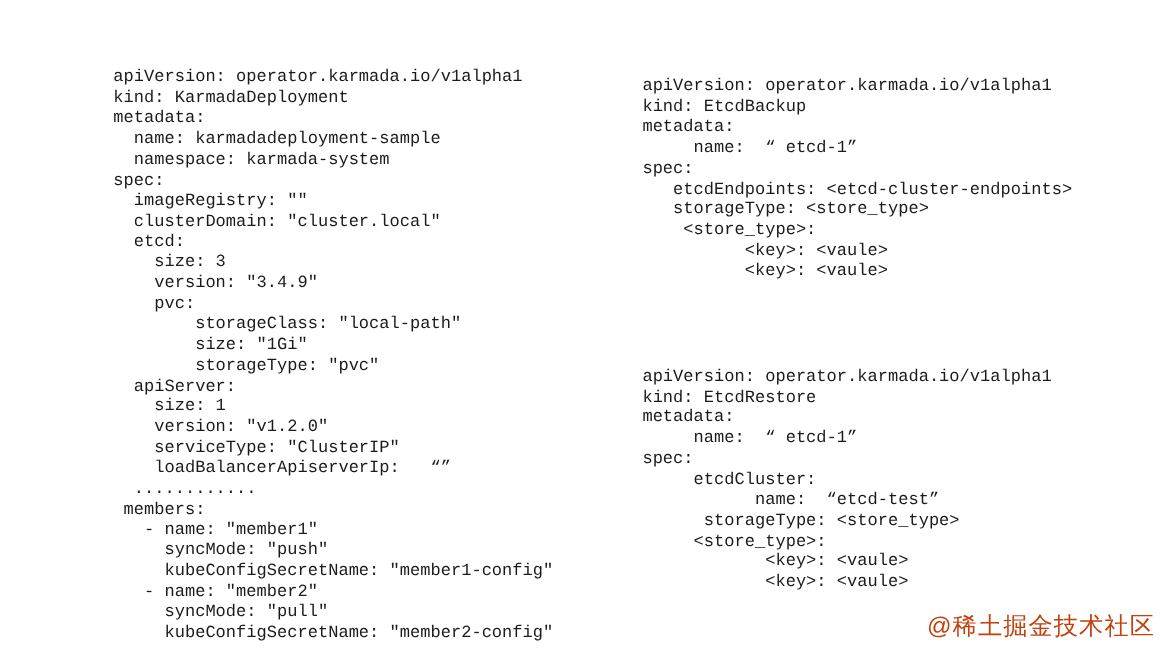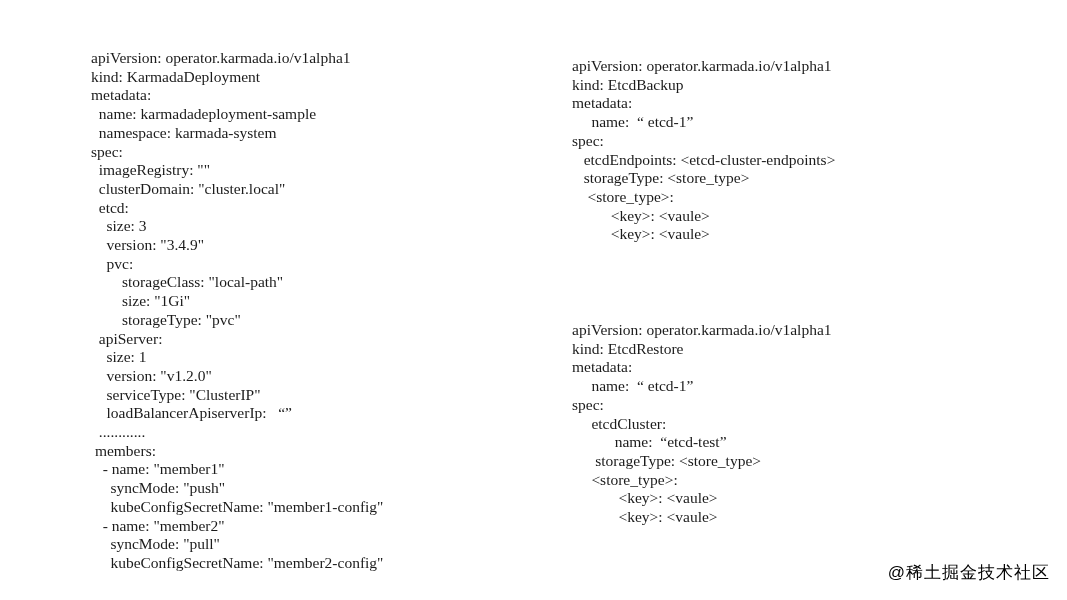--- a/index.html
+++ b/index.html
@@ -10,22 +10,22 @@
   .canvas {
     position: relative;
     width: 1067px;
     height: 600px;
     background: #ffffff;
     overflow: hidden;
     font-family: "Liberation Sans", sans-serif;
   }
   pre.yaml {
     position: absolute;
-    margin: 4px;
-    font-family: Liberation Serif, serif;
+    margin: 16px;
+    font-family: Liberation Mono, monospace;
     font-size: 15.5px;
     line-height: 18.7px;
     color: #1b1b1b;
     white-space: pre;
     letter-spacing: 0;
   }
   .block-left {
     left: 87px;
     top: 45px;
   }
@@ -34,22 +34,22 @@
     top: 53px;
   }
   .block-right-bottom {
     left: 568px;
     top: 317px;
   }
   .watermark {
     position: absolute;
     right: 17px;
     bottom: 16px;
-    font-size: 17px;
-    color: #000000;
+    font-size: 22px;
+    color: #c2410c;
     letter-spacing: 1px;
     font-family: "Liberation Sans", sans-serif;
   }
 </style>
 </head>
 <body>
 
 <div class="canvas">
 
   <pre class="yaml block-left">apiVersion: operator.karmada.io/v1alpha1

